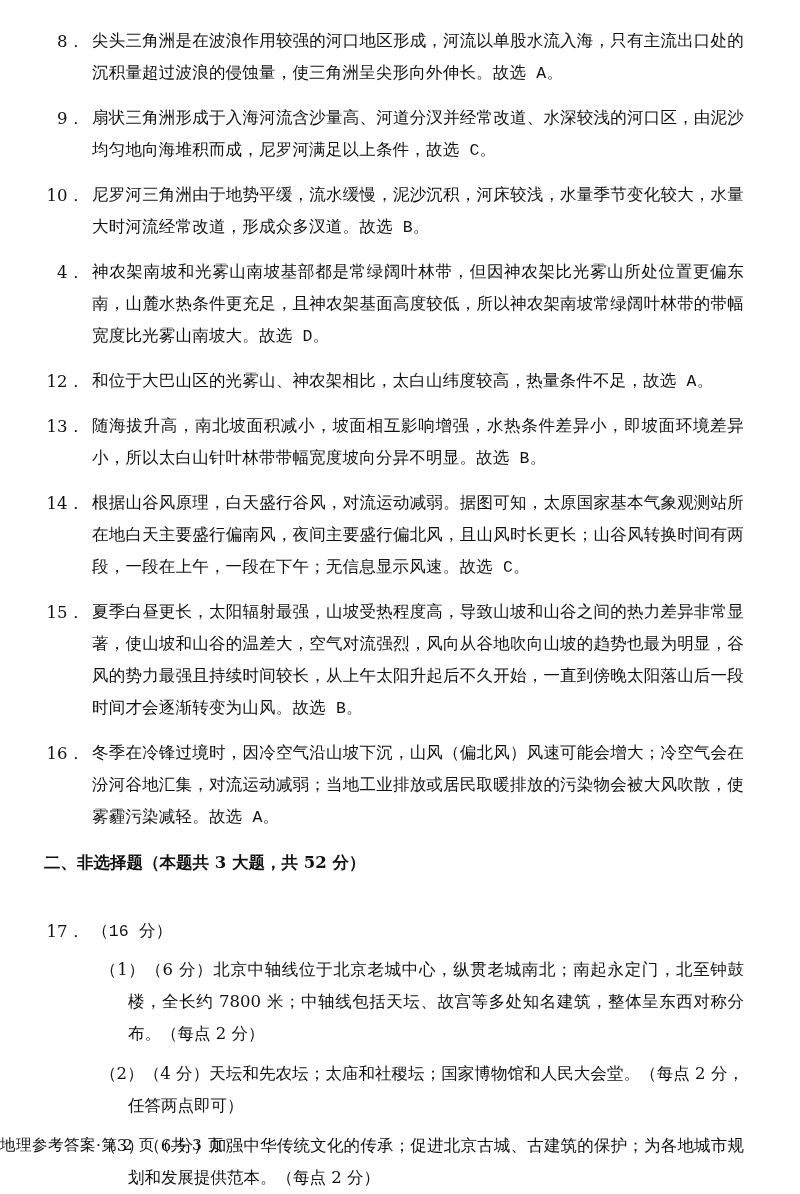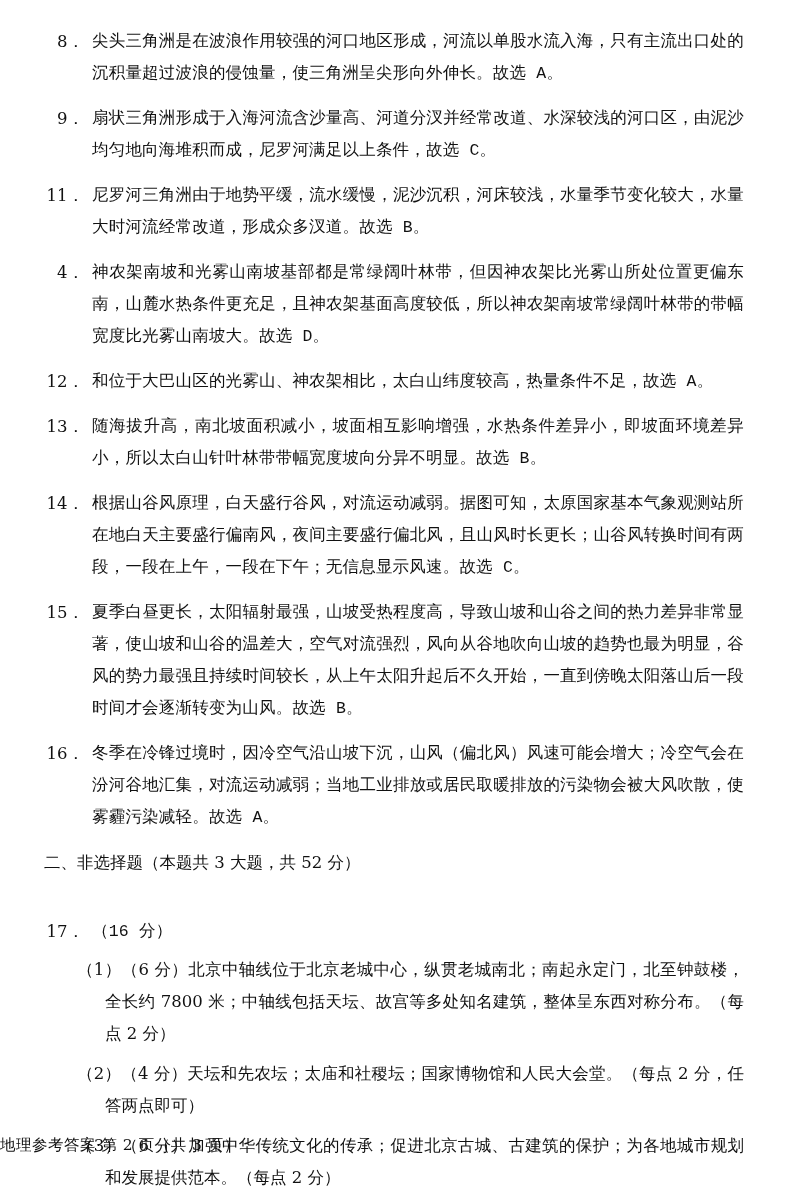--- a/index.html
+++ b/index.html
@@ -43,36 +43,36 @@
     line-height: 32px;
     text-align: justify;
     text-justify: inter-ideograph;
     letter-spacing: 0.2px;
     font-family: Liberation Mono, monospace;
   }
   .section-head {
     margin-bottom: 10px;
     font-size: 16.5px;
     line-height: 32px;
-    font-weight: normal;
+    font-weight: bold;
   }
   .q-head {
     display: flex;
     align-items: flex-start;
     margin-bottom: 6px;
     margin-top: 37px;
   }
   .q-head .num {
     line-height: 32px;
   }
   .q-head .body-text {
     line-height: 32px;
   }
   .sub {
-    margin-left: 33px;
+    margin-left: 56px;
     font-size: 16.5px;
     line-height: 32px;
     text-align: justify;
     text-justify: inter-ideograph;
     margin-bottom: 8px;
     padding-left: 28px;
     text-indent: -28px;
   }
   .footer {
     position: absolute;
@@ -93,21 +93,21 @@
     <div class="num">8．</div>
     <div class="body-text">尖头三角洲是在波浪作用较强的河口地区形成，河流以单股水流入海，只有主流出口处的沉积量超过波浪的侵蚀量，使三角洲呈尖形向外伸长。故选 A。</div>
   </div>
 
   <div class="item">
     <div class="num">9．</div>
     <div class="body-text">扇状三角洲形成于入海河流含沙量高、河道分汊并经常改道、水深较浅的河口区，由泥沙均匀地向海堆积而成，尼罗河满足以上条件，故选 C。</div>
   </div>
 
   <div class="item">
-    <div class="num">11．</div>
+    <div class="num">10．</div>
     <div class="body-text">尼罗河三角洲由于地势平缓，流水缓慢，泥沙沉积，河床较浅，水量季节变化较大，水量大时河流经常改道，形成众多汊道。故选 B。</div>
   </div>
 
   <div class="item">
     <div class="num">4．</div>
     <div class="body-text">神农架南坡和光雾山南坡基部都是常绿阔叶林带，但因神农架比光雾山所处位置更偏东南，山麓水热条件更充足，且神农架基面高度较低，所以神农架南坡常绿阔叶林带的带幅宽度比光雾山南坡大。故选 D。</div>
   </div>
 
   <div class="item">
     <div class="num">12．</div>

